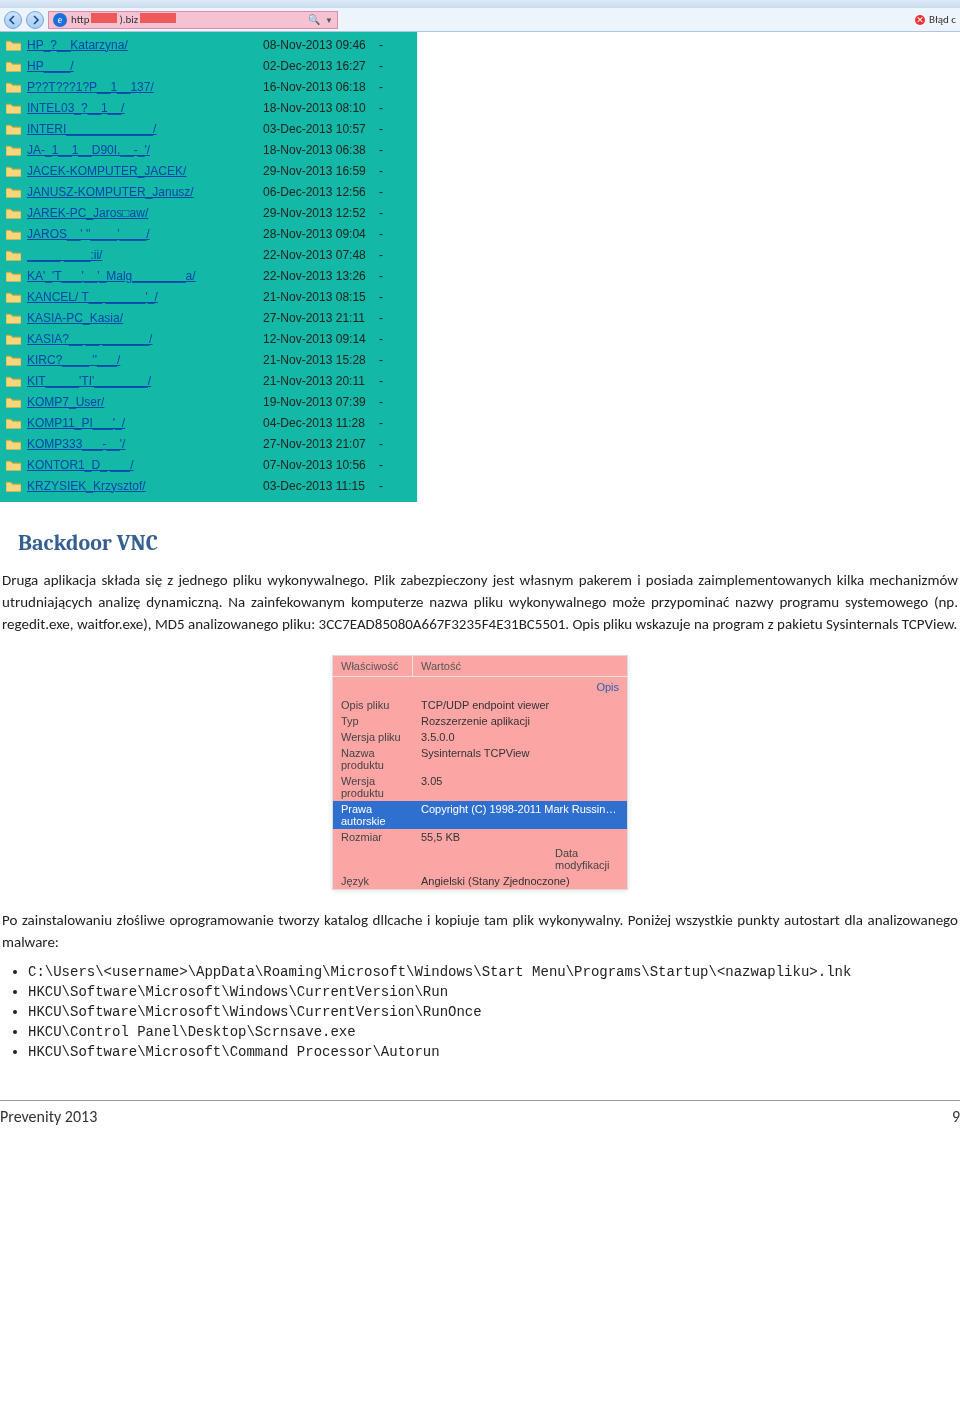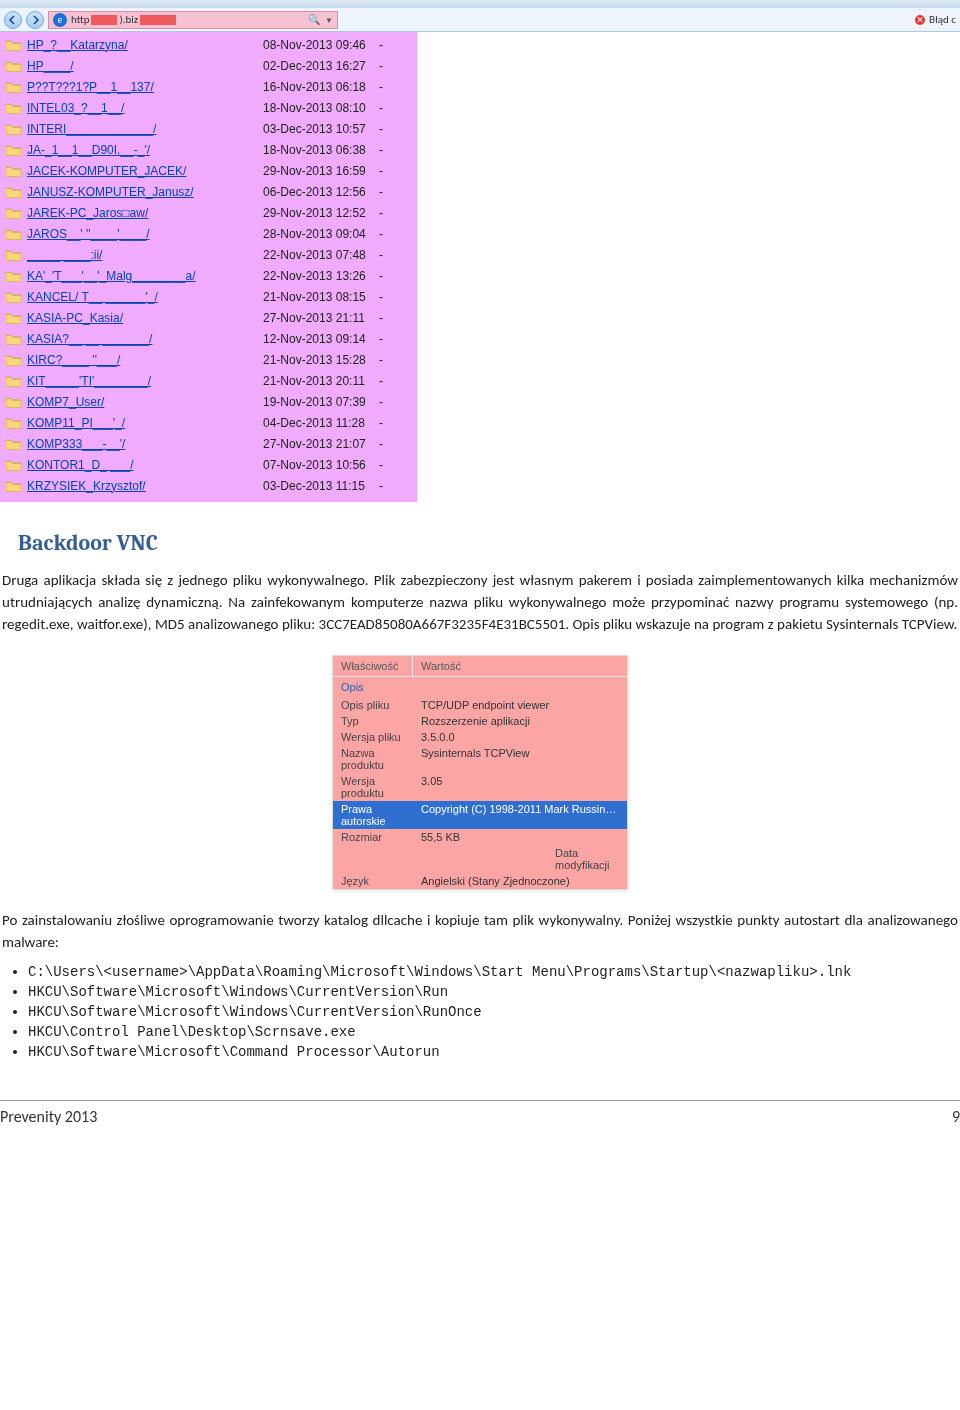--- a/index.html
+++ b/index.html
@@ -16,39 +16,39 @@
     display: flex; align-items: center;
     background: #eef4fb;
     border-bottom: 1px solid #b0c5e0;
     height: 24px;
     gap: 4px; padding: 0 4px;
   }
   .circ-btn { width:18px; height:18px; border-radius:50%; border:1px solid #6aa7e8; background:linear-gradient(#cfe4f9,#a8cdf0); display:flex; align-items:center; justify-content:center; }
   .circ-btn svg { width:10px; height:10px; }
   .url-box { flex:0 0 290px; height:18px; background:#f7c1d4; border:1px solid #d88ea8; display:flex; align-items:center; padding:0 4px; gap:4px; }
   .url-box .e { width:14px;height:14px;border-radius:50%;background:#1e6fd6;color:#fff;font-size:10px;display:flex;align-items:center;justify-content:center;font-family:Georgia,serif; }
-  .url-text { flex:1; font-size:11px; color:#333; display:flex;align-items:center; }
+  .url-text { flex:1; font-size:11px; color:#333; display:flex; }
   .url-text .red1 { background:#ec5a5a; width:26px; height:10px; margin:0 2px; }
   .url-text .red2 { background:#ec5a5a; width:36px; height:10px; margin:0 2px; }
   .right-tab { margin-left:auto; height:18px; display:flex; align-items:center; gap:4px; font-size:11px; color:#333; }
   .right-tab .x { width:10px;height:10px;border-radius:50%; background:#e33; display:inline-flex; align-items:center; justify-content:center; color:#fff; font-size:9px; }
-  .listing { background:#f0abfc; font-family:"Segoe UI",Tahoma,sans-serif; font-size:12px; padding:2px 0 6px 0; width:418px; border-right:1px solid #f0f0f0; }
+  .listing { background:#14b8a6; font-family:"Segoe UI",Tahoma,sans-serif; font-size:12px; padding:2px 0 6px 0; width:418px; border-right:1px solid #f0f0f0; }
   .listing .row { display:flex; align-items:center; height:21px; padding:0 6px; gap:6px; }
   .row .folder { width:15px; height:12px; }
   .row .name { width:230px; color:#0645ad; text-decoration:underline; white-space:nowrap; overflow:hidden; }
   .row .date { width:110px; color:#222; white-space:nowrap; }
   .row .dash { color:#222; }
   .screenshot1-wrap { width:960px; }
   .section-title { font-family:Cambria,Georgia,serif; font-size:22px; color:#365f91; margin:28px 0 14px 18px; font-weight:bold; }
   .body-text { font-size:15px; line-height:1.45; text-align:justify; margin:0 2px 10px 2px; }
   .props-shot { width:296px; margin:20px auto; border:1px solid #ddd; font-family:"Segoe UI",Tahoma,sans-serif; font-size:11px; background:#fca5a5; box-shadow:0 1px 4px rgba(0,0,0,.1); }
   .props-shot .hdr { display:flex; border-bottom:1px solid #e6e6e6; }
   .props-shot .hdr span { padding:4px 8px; color:#555; }
   .props-shot .hdr span:first-child { width:80px; border-right:1px solid #e6e6e6; }
-  .props-shot .section-row { padding:4px 8px; color:#2a5fb3; }
+  .props-shot .section-row { padding:4px 8px; color:#2a5fb3;text-align:right; }
   .props-shot .prow { display:flex;justify-content:flex-end; }
   .props-shot .prow .k { width:80px; padding:2px 8px; color:#444; }
   .props-shot .prow .v { flex:1; padding:2px 8px; color:#333; white-space:nowrap; overflow:hidden; text-overflow:ellipsis; }
   .props-shot .prow.sel { background:#2f6fd0; color:#fff; }
   .props-shot .prow.sel .k, .props-shot .prow.sel .v { color:#fff; }
   .bullets { margin:10px 0 0 28px; }
   .bullets li { font-family:"Courier New",monospace; font-size:14px; margin-bottom:4px; list-style-type:disc; word-break:break-all; }
   .footer { border-top:1px solid #999; margin-top:40px; padding-top:6px; display:flex; justify-content:space-between; font-size:16px; color:#333; }
 </style>
 </head>

